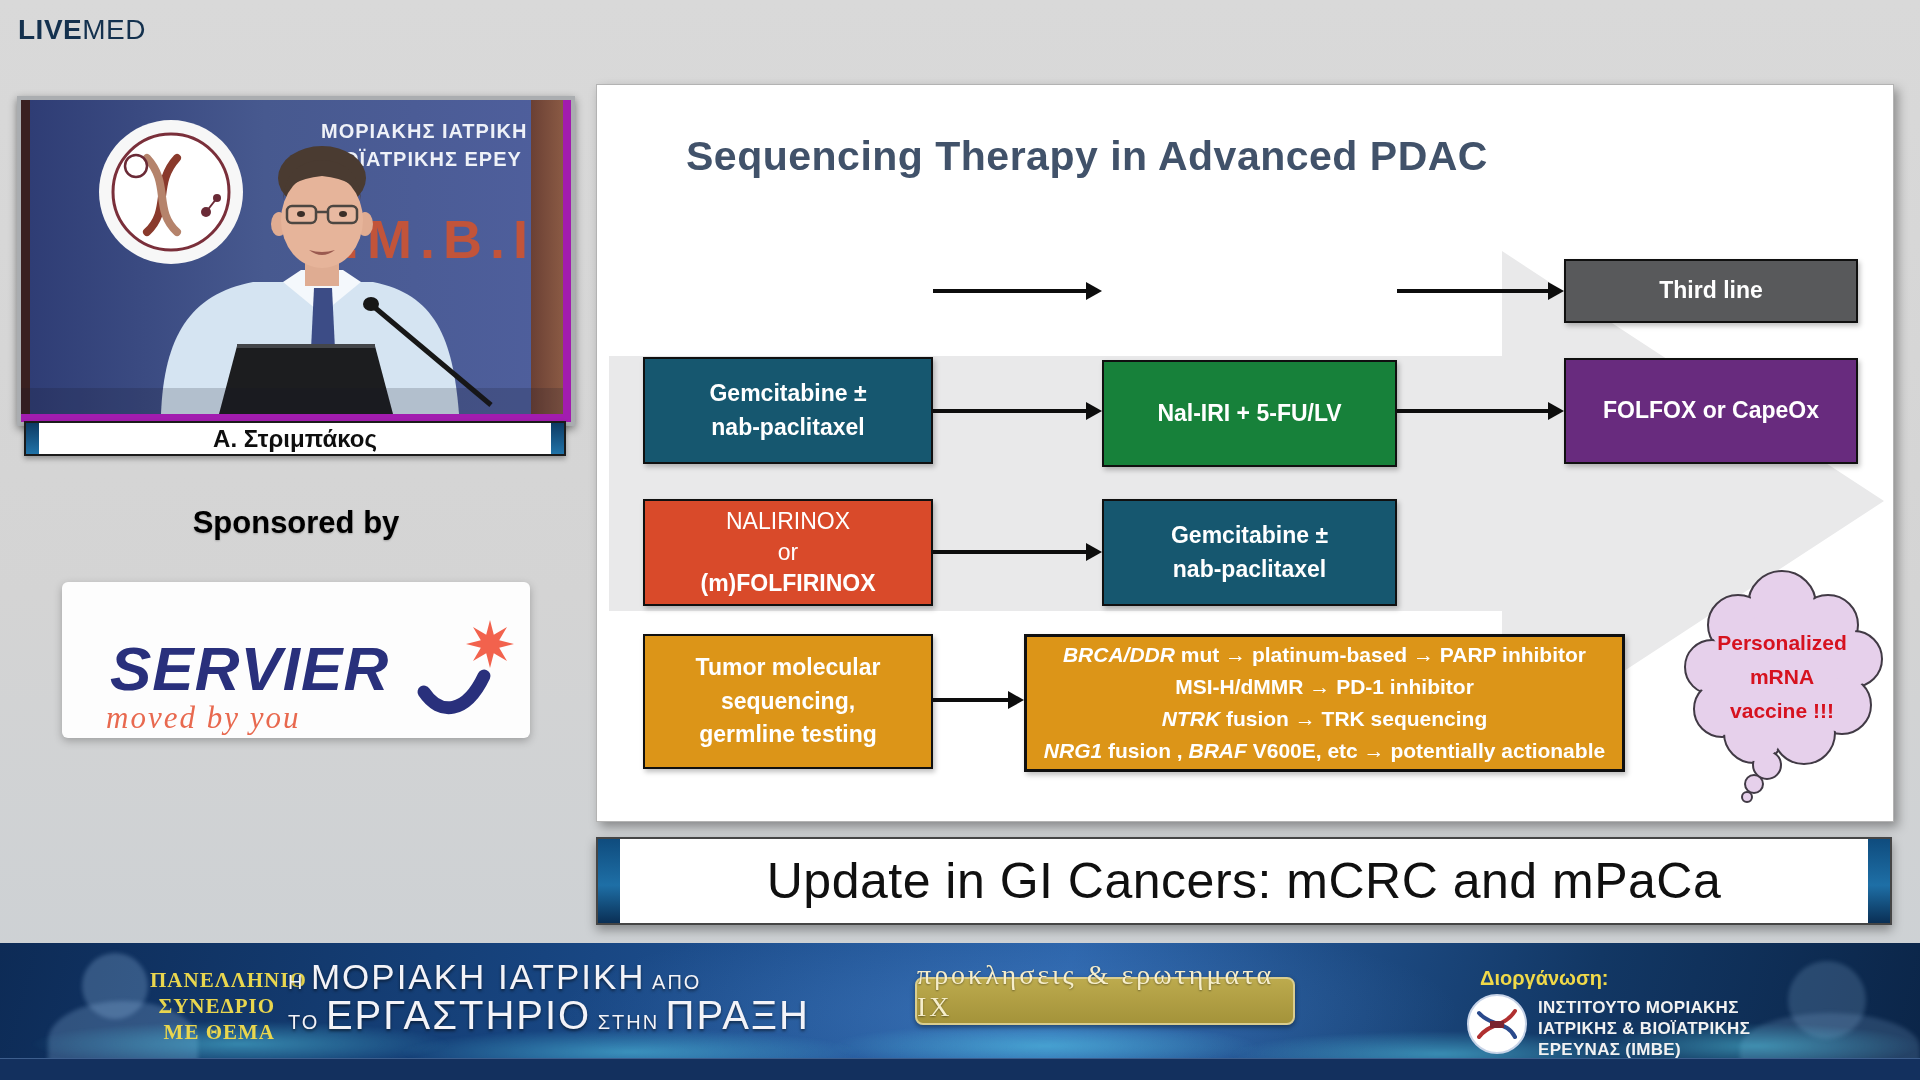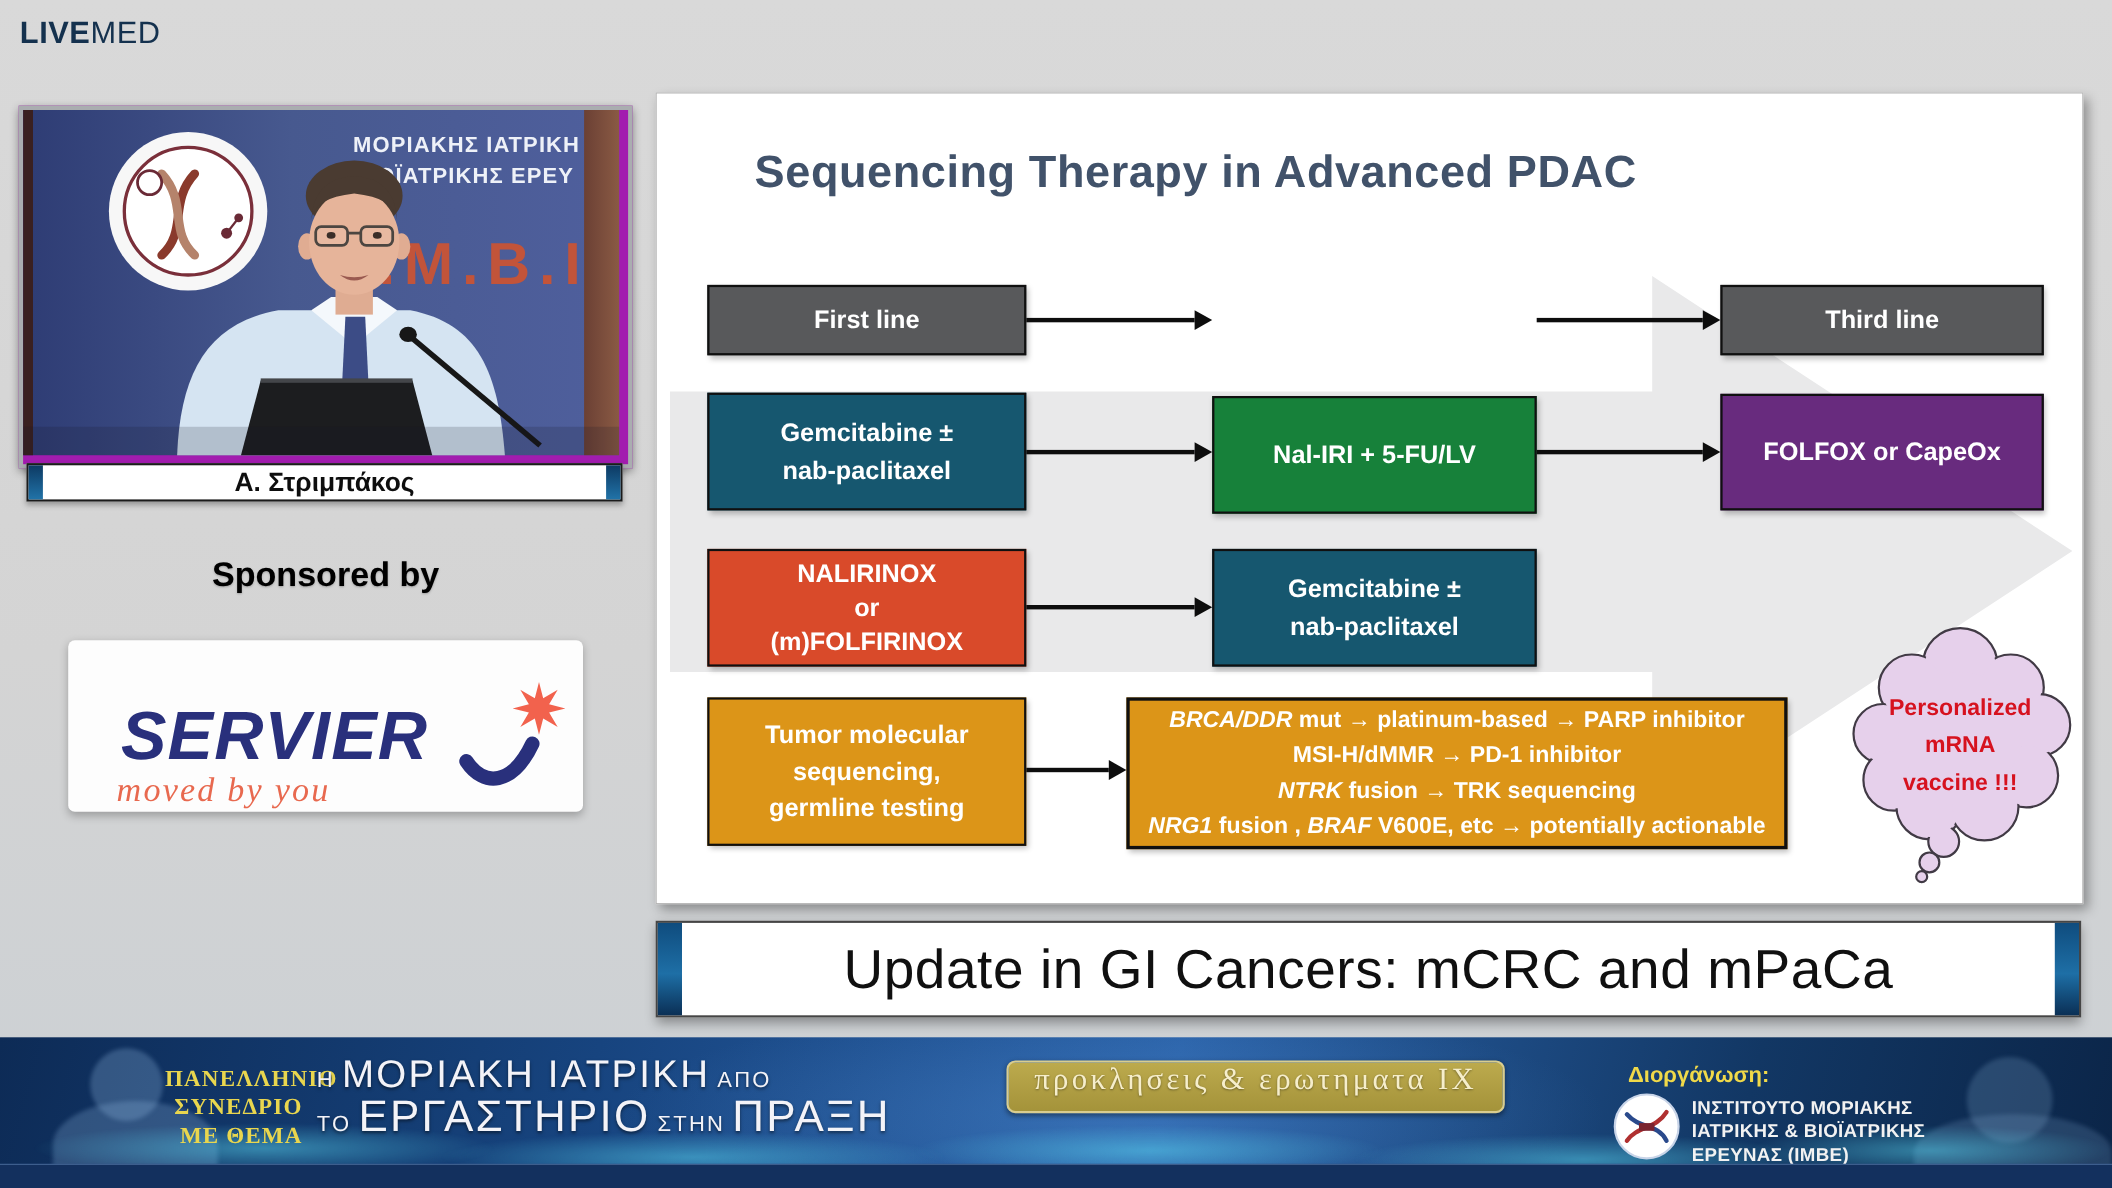--- a/index.html
+++ b/index.html
@@ -41,21 +41,21 @@
             clip-path:polygon(12px 271px,905px 271px,905px 166px,1287px 416px,905px 666px,905px 526px,12px 526px)}
   .fbox{position:absolute;border:2px solid #101010;box-sizing:border-box;color:#fff;font-weight:700;
         display:flex;flex-direction:column;align-items:center;justify-content:center;text-align:center;
         box-shadow:2px 3px 5px rgba(0,0,0,.25);font-size:23px;line-height:1.45}
   .gray{background:#58595b}
   .teal{background:#16576f}
   .green{background:#17813a}
   .purple{background:#682b7e}
   .redorange{background:#d94a2a}
   .orange{background:#dc9518}
-  .fbox .thin{font-weight:700}
+  .fbox .thin{font-weight:400}
   .molecular{border-width:3px;font-size:21px;line-height:32px;padding:0 6px}
   .molecular .it{font-style:italic}
   .arr{position:absolute;height:4px;background:#0d0d0d}
   .arr::after{content:"";position:absolute;left:100%;top:-7px;border-top:9px solid transparent;
               border-bottom:9px solid transparent;border-left:16px solid #0d0d0d}
   .bubble-text{fill:#d6121f;font-weight:700;font-size:21px;font-family:"Liberation Sans",sans-serif}
 
   
   .banner{left:596px;top:837px;width:1296px;height:88px;background:#fff;border:2px solid #454545;
           box-sizing:border-box;display:flex;align-items:center;justify-content:center;
@@ -73,23 +73,23 @@
   .wave{position:absolute;height:46px;border-radius:50%;filter:blur(1px);
         background:radial-gradient(closest-side,rgba(90,215,240,.5),rgba(90,215,240,0))}
   .bottomstrip{position:absolute;left:0;top:115px;width:1920px;height:22px;background:#13305e;border-top:1px solid rgba(140,180,230,.35)}
   .congress{position:absolute;left:150px;top:24px;width:125px;text-align:right;
             font-family:"Liberation Serif",serif;font-weight:700;font-size:21px;line-height:26px;color:#e9d64e;letter-spacing:1px}
   .f-title{position:absolute;left:288px;top:14px;color:#f3f3f8;font-family:Liberation Sans, sans-serif;
            letter-spacing:2px;text-shadow:0 2px 3px rgba(0,0,0,.5);white-space:nowrap}
   .f-title .sm{font-size:20px}
   .f-title .bg1{font-size:35px}
   .f-title .bg2{font-size:40px}
-  .goldbanner{position:absolute;left:915px;top:21px;width:453px;height:48px;border-radius:8px;
+  .goldbanner{position:absolute;left:915px;top:34px;width:380px;height:48px;border-radius:8px;
               background:linear-gradient(180deg,#bcaa4d,#a4933a);border:2px solid #d9cd8f;box-sizing:border-box;
-              display:flex;align-items:flex-start;justify-content:center;box-shadow:0 2px 5px rgba(0,0,0,.4)}
+              display:flex;align-items:flex-end;justify-content:center;box-shadow:0 2px 5px rgba(0,0,0,.4)}
   .goldbanner span{font-family:"Liberation Serif",serif;font-size:28px;color:#f6eecb;letter-spacing:3px;
                    text-shadow:0 1px 2px rgba(0,0,0,.4)}
   .orglabel{position:absolute;left:1480px;top:24px;font-size:20px;font-weight:700;color:#f0d949}
   .orglines{position:absolute;left:1538px;top:54px;font-size:17px;font-weight:700;color:#f2f2f2;line-height:21px;letter-spacing:.3px}
 </style>
 </head>
 <body>
 
 <div class="abs brand">
   <span class="b">LIVE</span><span class="l">MED</span>
@@ -169,23 +169,20 @@
     <path d="M348 82 C364 106 390 104 408 66" stroke="#29307c" stroke-width="13" fill="none" stroke-linecap="round"></path>
     <polygon fill="#f2624d" points="414,10 417.8,24.8 431,17 423.2,30.2 438,34 423.2,37.8 431,51 417.8,43.2 414,58 410.2,43.2 397,51 404.8,37.8 390,34 404.8,30.2 397,17 410.2,24.8"></polygon>
     <text x="30" y="118" font-family="Liberation Serif, serif" font-size="31" font-style="italic" fill="#e8694f" letter-spacing="2">moved by you</text>
   </svg>
 </div>
 
 <div class="abs slide">
   <div class="bigarrow"></div>
   <div class="slide-title">Sequencing Therapy in Advanced PDAC</div>
 
-  <div class="fbox gray" style="left:46px;top:174px;width:290px;height:64px">
-    <span>First line</span>
-  </div>
   <div class="fbox gray" style="left:967px;top:174px;width:294px;height:64px">
     <span>Third line</span>
   </div>
   <div class="arr" style="left:336px;top:204px;width:153px"></div>
   <div class="arr" style="left:800px;top:204px;width:151px"></div>
 
   <div class="fbox teal" style="left:46px;top:272px;width:290px;height:107px">
     <div>Gemcitabine ±</div>
     <div>nab-paclitaxel</div>
   </div>

